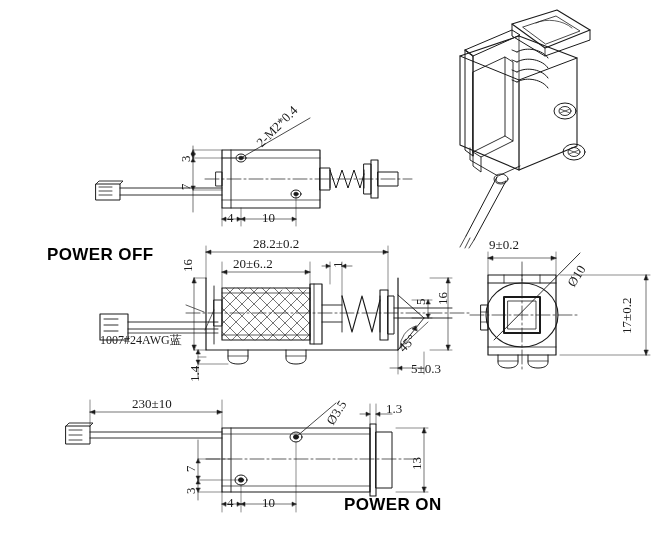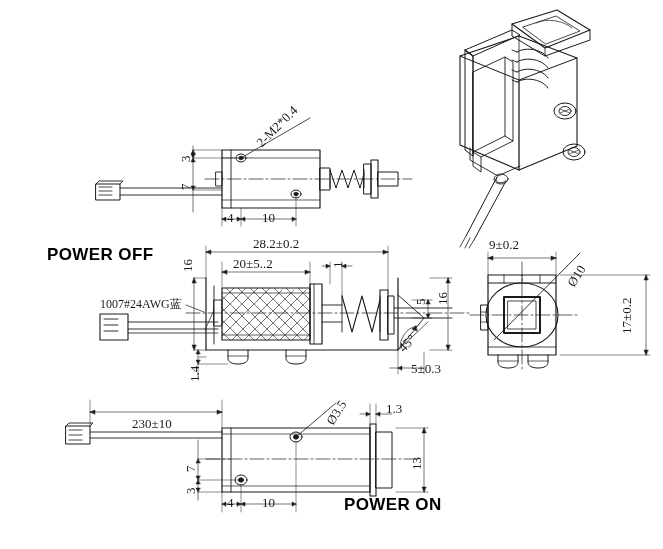--- a/index.html
+++ b/index.html
@@ -20,21 +20,21 @@
     line-height:1;
   }
   .dim{font-size:13px;}
   .pwr{
     font-family:"Liberation Sans", sans-serif;
     font-weight:bold;
     font-size:17px;
     letter-spacing:.4px;
     color:#000;
   }
-  .wirelbl{font-size:12px;}
+  .wirelbl{font-size:12px;margin-top:36px;}
   .rot90{transform:rotate(-90deg);transform-origin:left top;}
   .rot45{transform:rotate(-45deg);transform-origin:left top;}
   .rot58{transform:rotate(-58deg);transform-origin:left top;}
   .wm{
     position:absolute;
     left:62px;top:258px;
     font-family:"Liberation Sans", sans-serif;
     font-size:30px;
     letter-spacing:1px;
     color:rgba(120,120,120,.42);
@@ -315,35 +315,35 @@
 <div class="lbl pwr" style="left:344px;top:496px;">POWER ON</div>
 <div class="lbl pwr" style="left:47px;top:246px;">POWER OFF</div>
 
 <div class="lbl dim rot45" style="left:254px;top:140px;">2-M2*0.4</div>
 <div class="lbl dim rot90" style="left:179px;top:162px;">3</div>
 <div class="lbl dim rot90" style="left:179px;top:190px;">7</div>
 <div class="lbl dim" style="left:227px;top:211px;">4</div>
 <div class="lbl dim" style="left:262px;top:211px;">10</div>
 
 <div class="lbl dim" style="left:253px;top:237px;">28.2±0.2</div>
-<div class="lbl dim" style="left:233px;top:257px;">20±5..2</div>
+<div class="lbl dim" style="left:233px;top:257px;">20±6..2</div>
 <div class="lbl dim rot90" style="left:331px;top:268px;">1</div>
 <div class="lbl dim rot90" style="left:181px;top:272px;">16</div>
 <div class="lbl dim rot90" style="left:436px;top:305px;">16</div>
 <div class="lbl dim rot90" style="left:414px;top:305px;">5</div>
 <div class="lbl dim rot45" style="left:396px;top:345px;">45°</div>
 <div class="lbl dim" style="left:411px;top:362px;">5±0.3</div>
 <div class="lbl dim rot90" style="left:188px;top:382px;">1.4</div>
 <div class="lbl wirelbl" style="left:100px;top:298px;">1007#24AWG蓝</div>
 
 <div class="lbl dim" style="left:489px;top:238px;">9±0.2</div>
 <div class="lbl dim rot90" style="left:620px;top:334px;">17±0.2</div>
 <div class="lbl dim rot58" style="left:565px;top:282px;">Ø10</div>
 
-<div class="lbl dim" style="left:132px;top:397px;margin-top:20px;">230±10</div>
+<div class="lbl dim" style="left:132px;top:397px;">230±10</div>
 <div class="lbl dim rot58" style="left:324px;top:420px;">Ø3.5</div>
 <div class="lbl dim" style="left:386px;top:402px;">1.3</div>
 <div class="lbl dim rot90" style="left:410px;top:470px;">13</div>
 <div class="lbl dim rot90" style="left:184px;top:472px;">7</div>
 <div class="lbl dim rot90" style="left:184px;top:494px;">3</div>
 <div class="lbl dim" style="left:227px;top:496px;">4</div>
 <div class="lbl dim" style="left:262px;top:496px;">10</div>
 
 </div>
 

